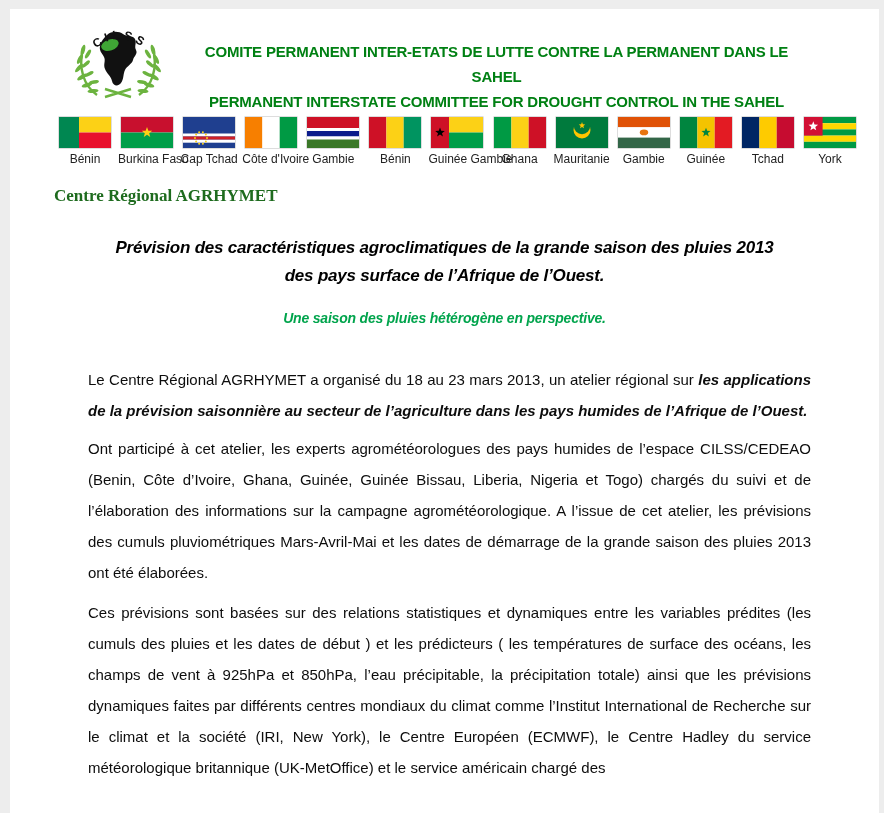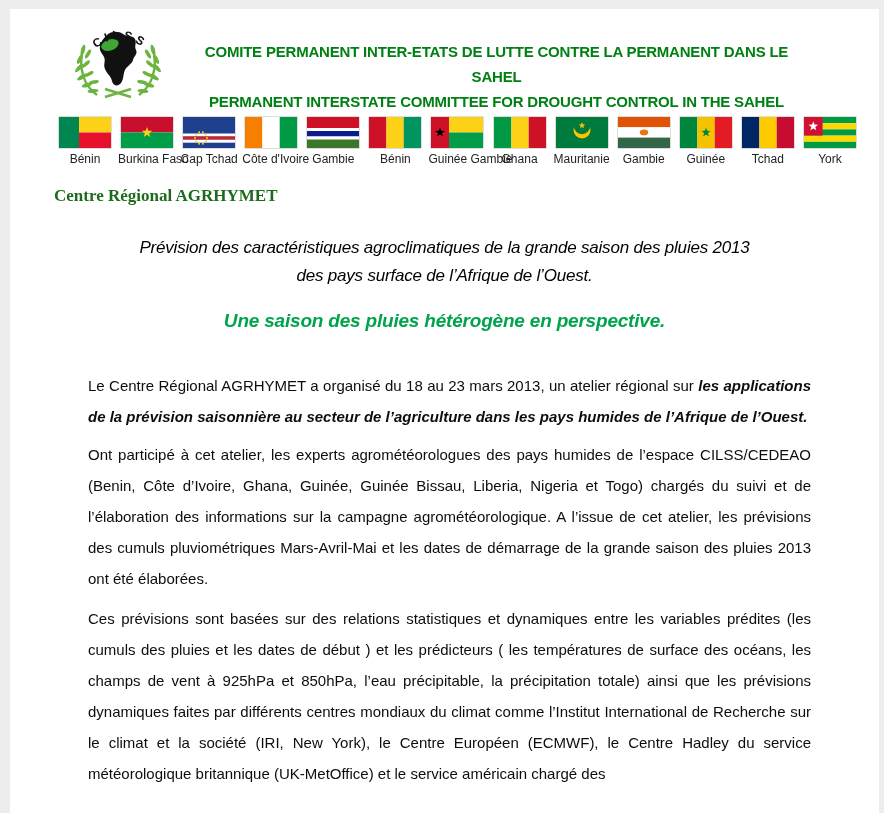--- a/index.html
+++ b/index.html
@@ -50,34 +50,34 @@
     margin:20px 4px 0 44px;
     font-family:"Liberation Serif", serif;
     font-weight:bold;
     font-size:17px;
     color:#1E6B1E;
   }
   
   .doc-title{
     margin-top:28px;
     text-align:center;
-    font-weight:normal;
+    font-weight:bold;
     font-style:italic;
     font-size:17px;
     line-height:28px;
     letter-spacing:-0.2px;
     color:#000;
     padding:0 60px;
   }
   .subtitle{
     margin-top:20px;
     text-align:center;
     font-weight:bold;
     font-style:italic;
-    font-size:19px;
+    font-size:14px;
     letter-spacing:-0.2px;
     color:#00A44C;
   }
   
   .body-text{
     margin:38px 52px 0 78px;
     font-size:15px;
     line-height:31px;
     text-align:justify;
     color:#0d0d0d;

